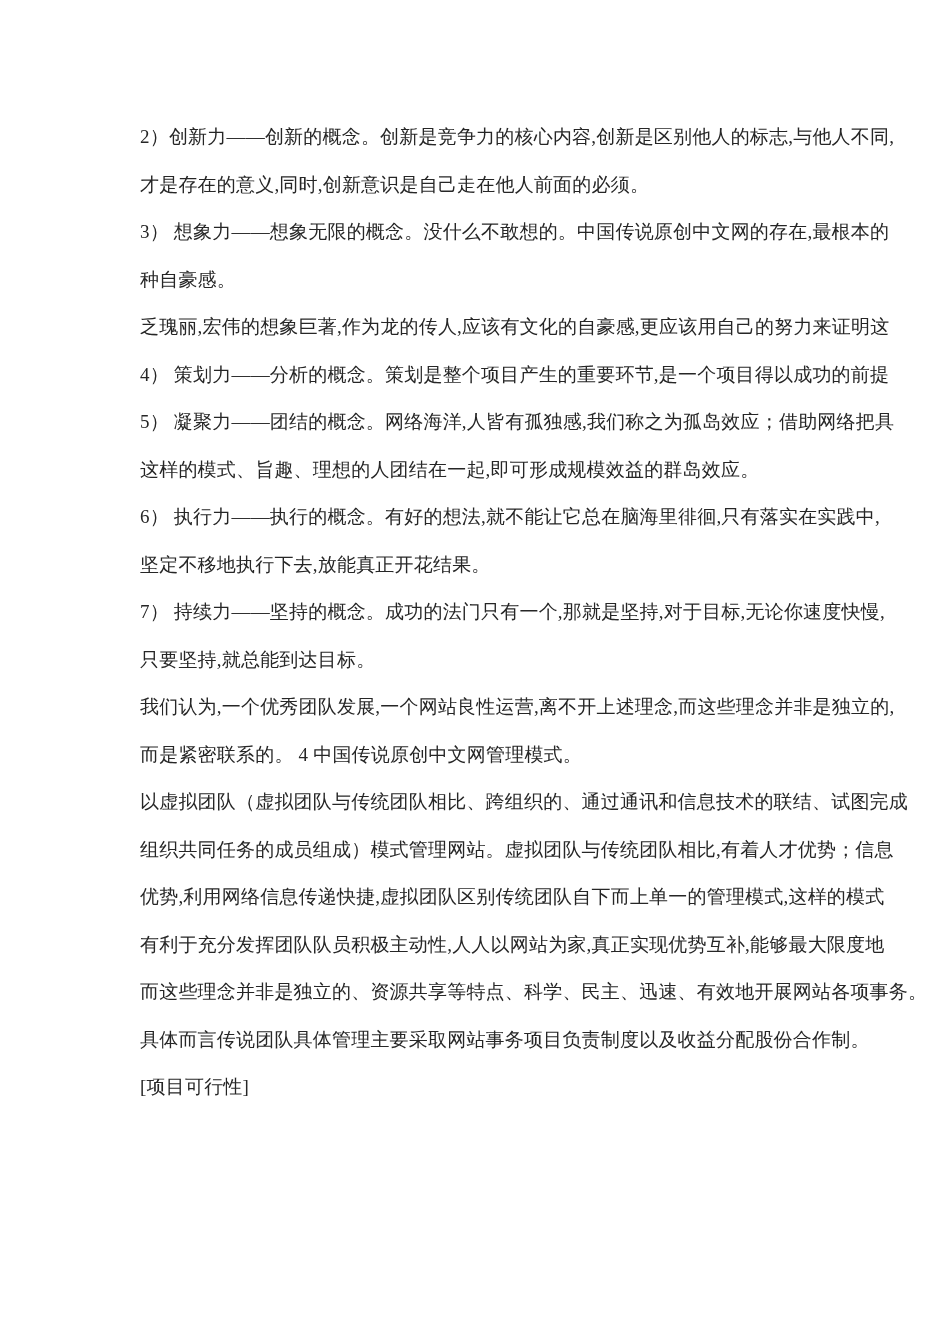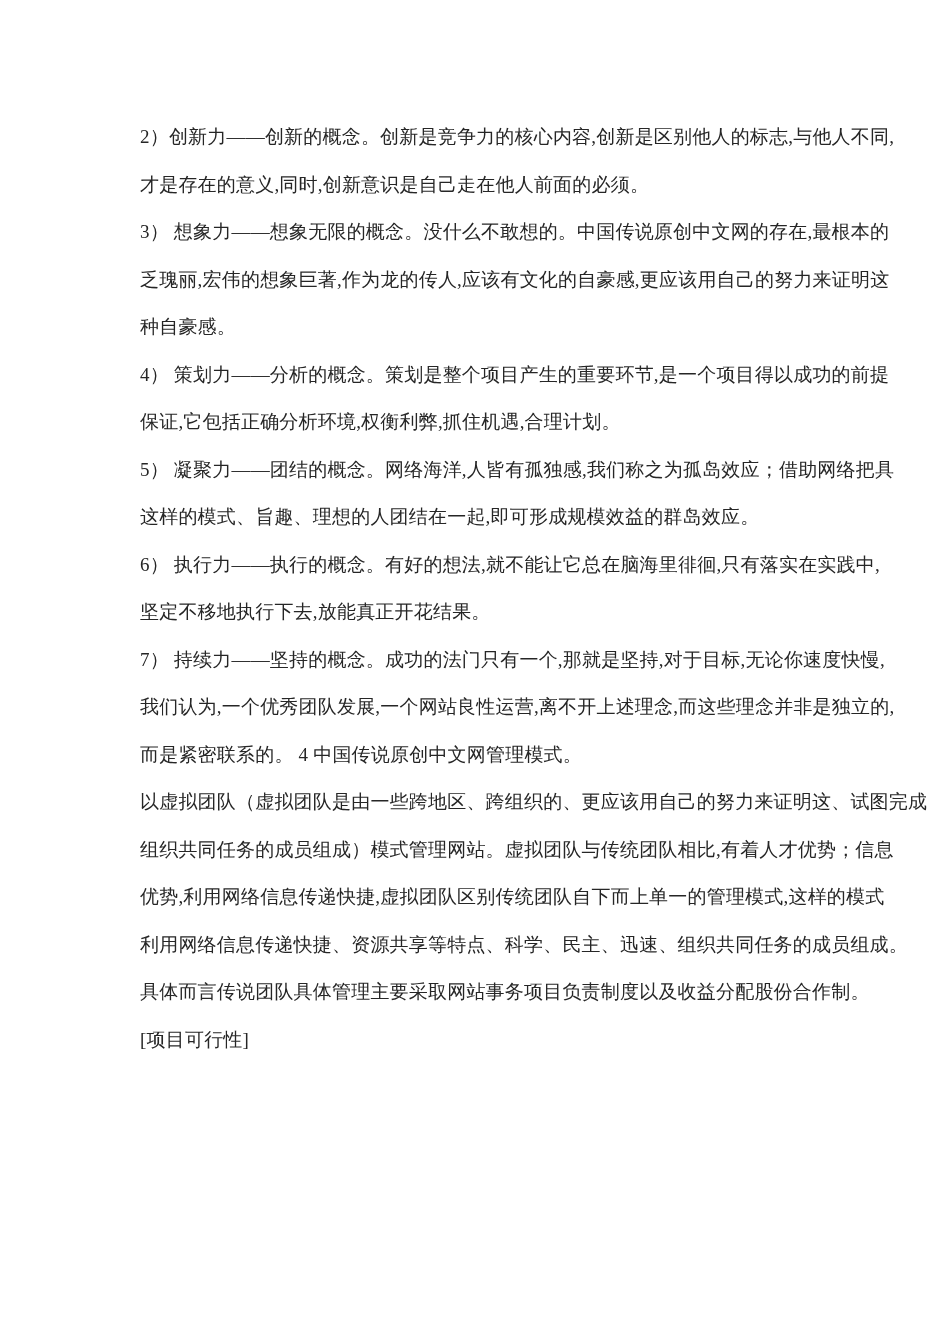--- a/index.html
+++ b/index.html
@@ -38,53 +38,54 @@
 
 <div class="page">
 
   <div class="paragraph">
     <div class="line">2）创新力——创新的概念。创新是竞争力的核心内容,创新是区别他人的标志,与他人不同,</div>
     <div class="line">才是存在的意义,同时,创新意识是自己走在他人前面的必须。</div>
   </div>
 
   <div class="paragraph">
     <div class="line">3） 想象力——想象无限的概念。没什么不敢想的。中国传说原创中文网的存在,最根本的</div>
+    <div class="line">种自豪感。</div>
     <div class="line">乏瑰丽,宏伟的想象巨著,作为龙的传人,应该有文化的自豪感,更应该用自己的努力来证明这</div>
-    <div class="line">种自豪感。</div>
   </div>
 
   <div class="paragraph">
     <div class="line">4） 策划力——分析的概念。策划是整个项目产生的重要环节,是一个项目得以成功的前提</div>
-    <div class="line">保证,它包括正确分析环境,权衡利弊,抓住机遇,合理计划。</div>
   </div>
 
   <div class="paragraph">
     <div class="line">5） 凝聚力——团结的概念。网络海洋,人皆有孤独感,我们称之为孤岛效应；借助网络把具</div>
     <div class="line">这样的模式、旨趣、理想的人团结在一起,即可形成规模效益的群岛效应。</div>
   </div>
 
   <div class="paragraph">
     <div class="line">6） 执行力——执行的概念。有好的想法,就不能让它总在脑海里徘徊,只有落实在实践中,</div>
     <div class="line">坚定不移地执行下去,放能真正开花结果。</div>
   </div>
 
   <div class="paragraph">
     <div class="line">7） 持续力——坚持的概念。成功的法门只有一个,那就是坚持,对于目标,无论你速度快慢,</div>
+    <div class="line">只要坚持,就总能到达目标。</div>
   </div>
 
   <div class="paragraph">
     <div class="line">我们认为,一个优秀团队发展,一个网站良性运营,离不开上述理念,而这些理念并非是独立的,</div>
     <div class="line">而是紧密联系的。 4 中国传说原创中文网管理模式。</div>
   </div>
 
   <div class="paragraph">
-    <div class="line">以虚拟团队（虚拟团队是由一些跨地区、跨组织的、更应该用自己的努力来证明这、试图完成</div>
+    <div class="line">以虚拟团队（虚拟团队与传统团队相比、跨组织的、通过通讯和信息技术的联结、试图完成</div>
     <div class="line">组织共同任务的成员组成）模式管理网站。虚拟团队与传统团队相比,有着人才优势；信息</div>
     <div class="line">优势,利用网络信息传递快捷,虚拟团队区别传统团队自下而上单一的管理模式,这样的模式</div>
-    <div class="line">利用网络信息传递快捷、资源共享等特点、科学、民主、迅速、组织共同任务的成员组成。</div>
+    <div class="line">有利于充分发挥团队队员积极主动性,人人以网站为家,真正实现优势互补,能够最大限度地</div>
+    <div class="line">而这些理念并非是独立的、资源共享等特点、科学、民主、迅速、有效地开展网站各项事务。</div>
   </div>
 
   <div class="paragraph">
     <div class="line">具体而言传说团队具体管理主要采取网站事务项目负责制度以及收益分配股份合作制。</div>
   </div>
 
   <div class="paragraph">
     <div class="line">[项目可行性]</div>
   </div>
 

